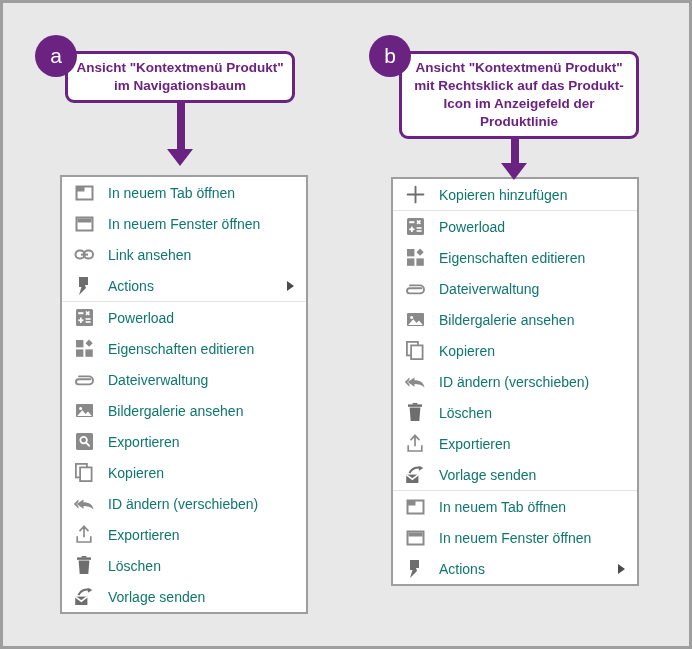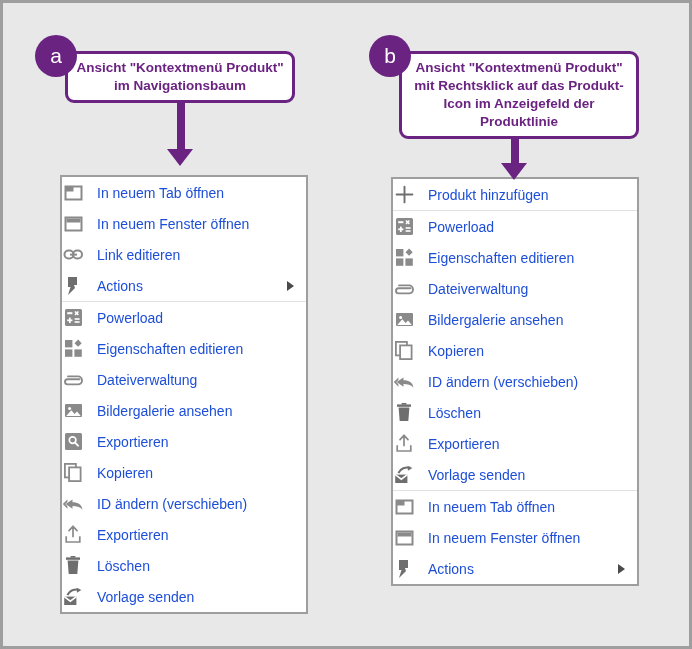--- a/index.html
+++ b/index.html
@@ -76,23 +76,23 @@
     position: absolute;
     background: #ffffff;
     border: 2px solid #9e9e9e;
     box-sizing: border-box;
     z-index: 1;
   }
   .menu-item {
     display: flex;
     align-items: center;
     height: 31px;
-    padding-left: 0;
+    padding-left: 11px;
     font-size: 14px;
-    color: #1d4ed8;
+    color: #0f766e;
     font-family: "Liberation Sans", sans-serif;
     position: relative;
     white-space: nowrap;
   }
   .menu-item.sep-below {
     border-bottom: 1px solid #e2e2e2;
   }
   .mi-icon {
     width: 22px;
     height: 22px;
@@ -148,21 +148,21 @@
         <span class="mi-label">In neuem Fenster öffnen</span>
       </div>
       <div class="menu-item">
         <span class="mi-icon">
           <svg width="21" height="13" viewBox="0 0 21 13">
         <rect x="1.5" y="2.5" width="9" height="8" rx="4" fill="none" stroke="#8a8a8a" stroke-width="2"></rect>
         <rect x="10" y="2.5" width="9" height="8" rx="4" fill="none" stroke="#8a8a8a" stroke-width="2"></rect>
         <rect x="7" y="5.6" width="7" height="2" fill="#8a8a8a"></rect>
       </svg>
         </span>
-        <span class="mi-label">Link editieren</span>
+        <span class="mi-label">Link ansehen</span>
       </div>
       <div class="menu-item sep-below">
         <span class="mi-icon">
           <svg width="14" height="20" viewBox="0 0 14 20">
         <path d="M2 1 h9 v8 h-3 l1 3 -7 7 2.5 -8 H2 Z" fill="#6e6e6e"></path>
       </svg>
         </span>
         <span class="mi-label">Actions</span>
         <span class="submenu-arrow"></span>
       </div>
@@ -276,21 +276,21 @@
   <div class="arrow-shaft" style="left:508px; top:136px; height:28px;"></div>
   <div class="arrow-head" style="left:498px; top:160px;"></div>
 
   <div class="menu" id="menu-b" style="left:388px; top:174px; width:248px;">
       <div class="menu-item sep-below">
         <span class="mi-icon">
           <svg width="19" height="19" viewBox="0 0 19 19">
         <path d="M9.5 1.6 V17.4 M1.6 9.5 H17.4" stroke="#6e6e6e" stroke-width="1.9" stroke-linecap="round"></path>
       </svg>
         </span>
-        <span class="mi-label">Produkt hinzufügen</span>
+        <span class="mi-label">Kopieren hinzufügen</span>
       </div>
       <div class="menu-item">
         <span class="mi-icon">
           <svg width="19" height="19" viewBox="0 0 19 19">
         <rect x="1" y="1" width="17" height="17" rx="1.5" fill="#8a8a8a"></rect>
         <rect x="3.2" y="4.2" width="5.2" height="2" fill="#ffffff"></rect>
         <path d="M11 3.5 l3.4 3.4 M14.4 3.5 l-3.4 3.4" stroke="#ffffff" stroke-width="1.6"></path>
         <rect x="3.2" y="11.4" width="5.2" height="1.8" fill="#ffffff"></rect>
         <rect x="5" y="9.6" width="1.7" height="5.4" fill="#ffffff"></rect>
         <rect x="10.6" y="10.2" width="5" height="1.6" fill="#ffffff"></rect>

